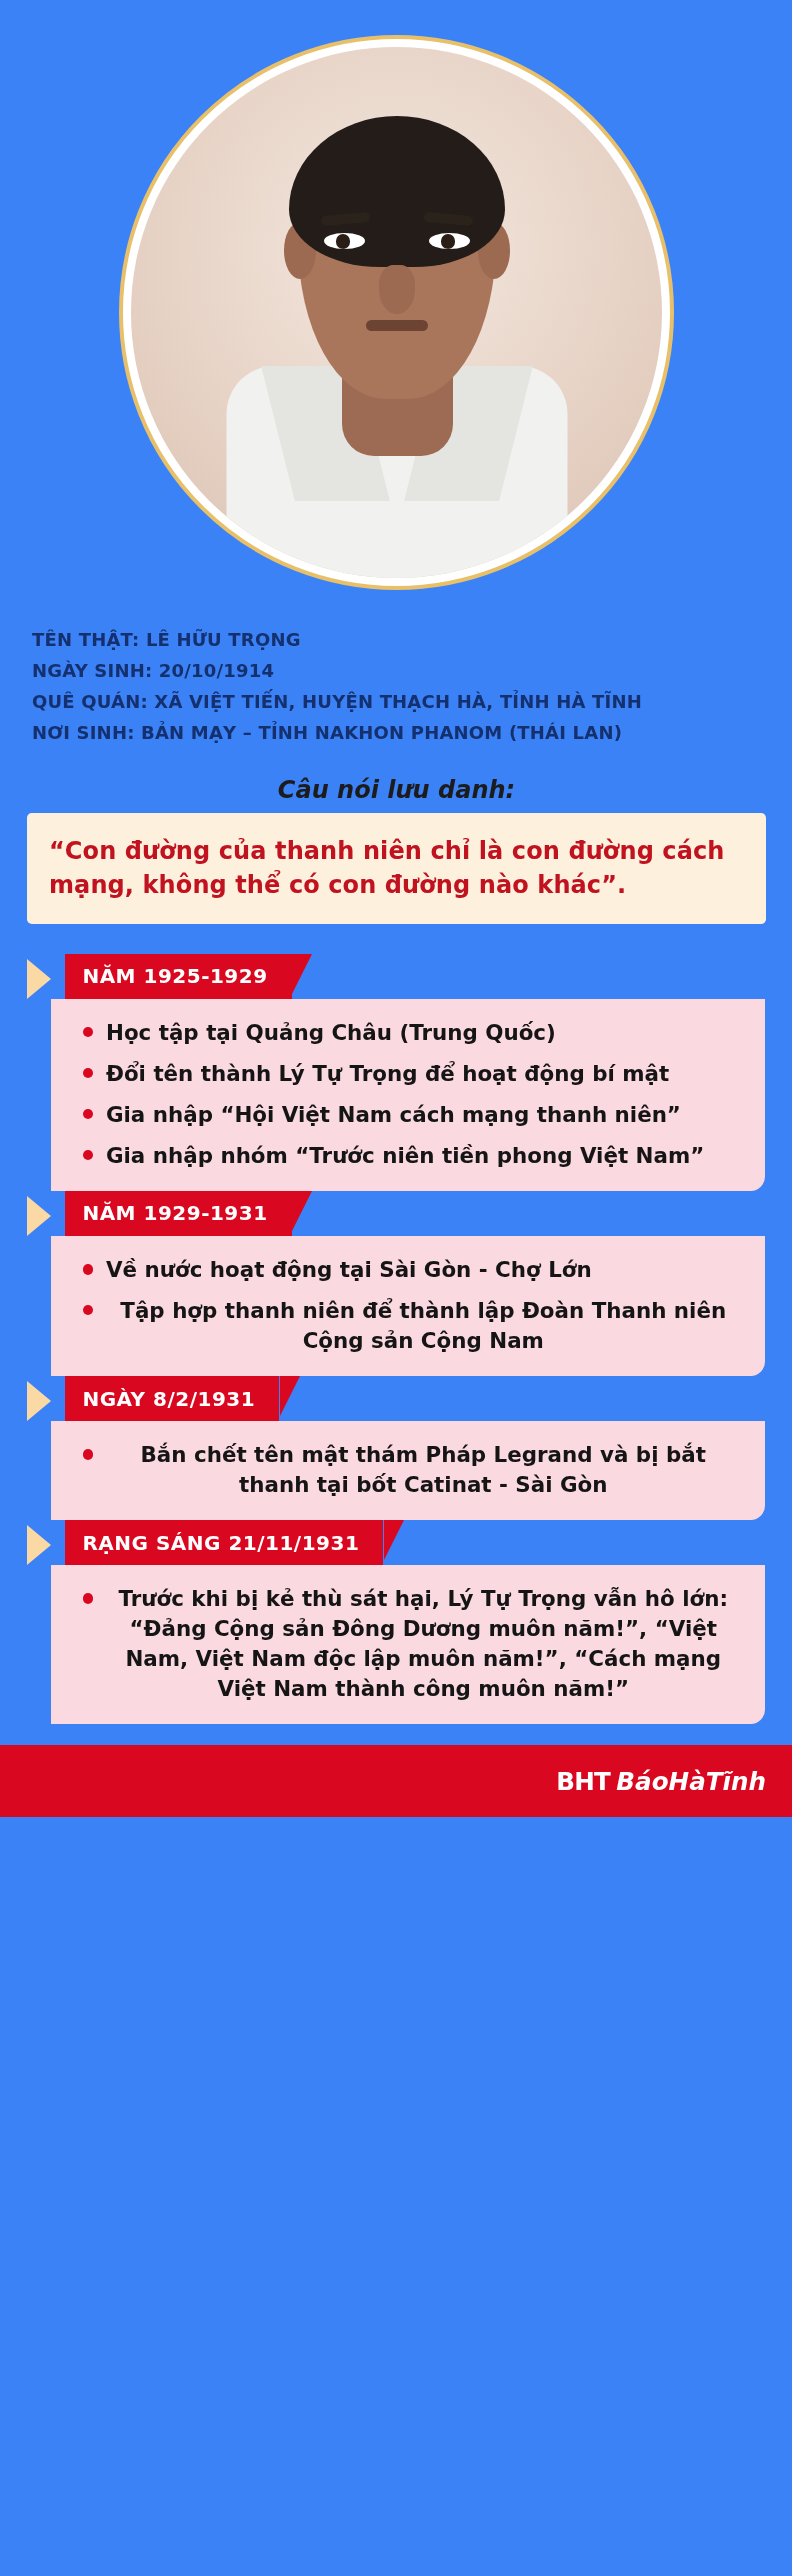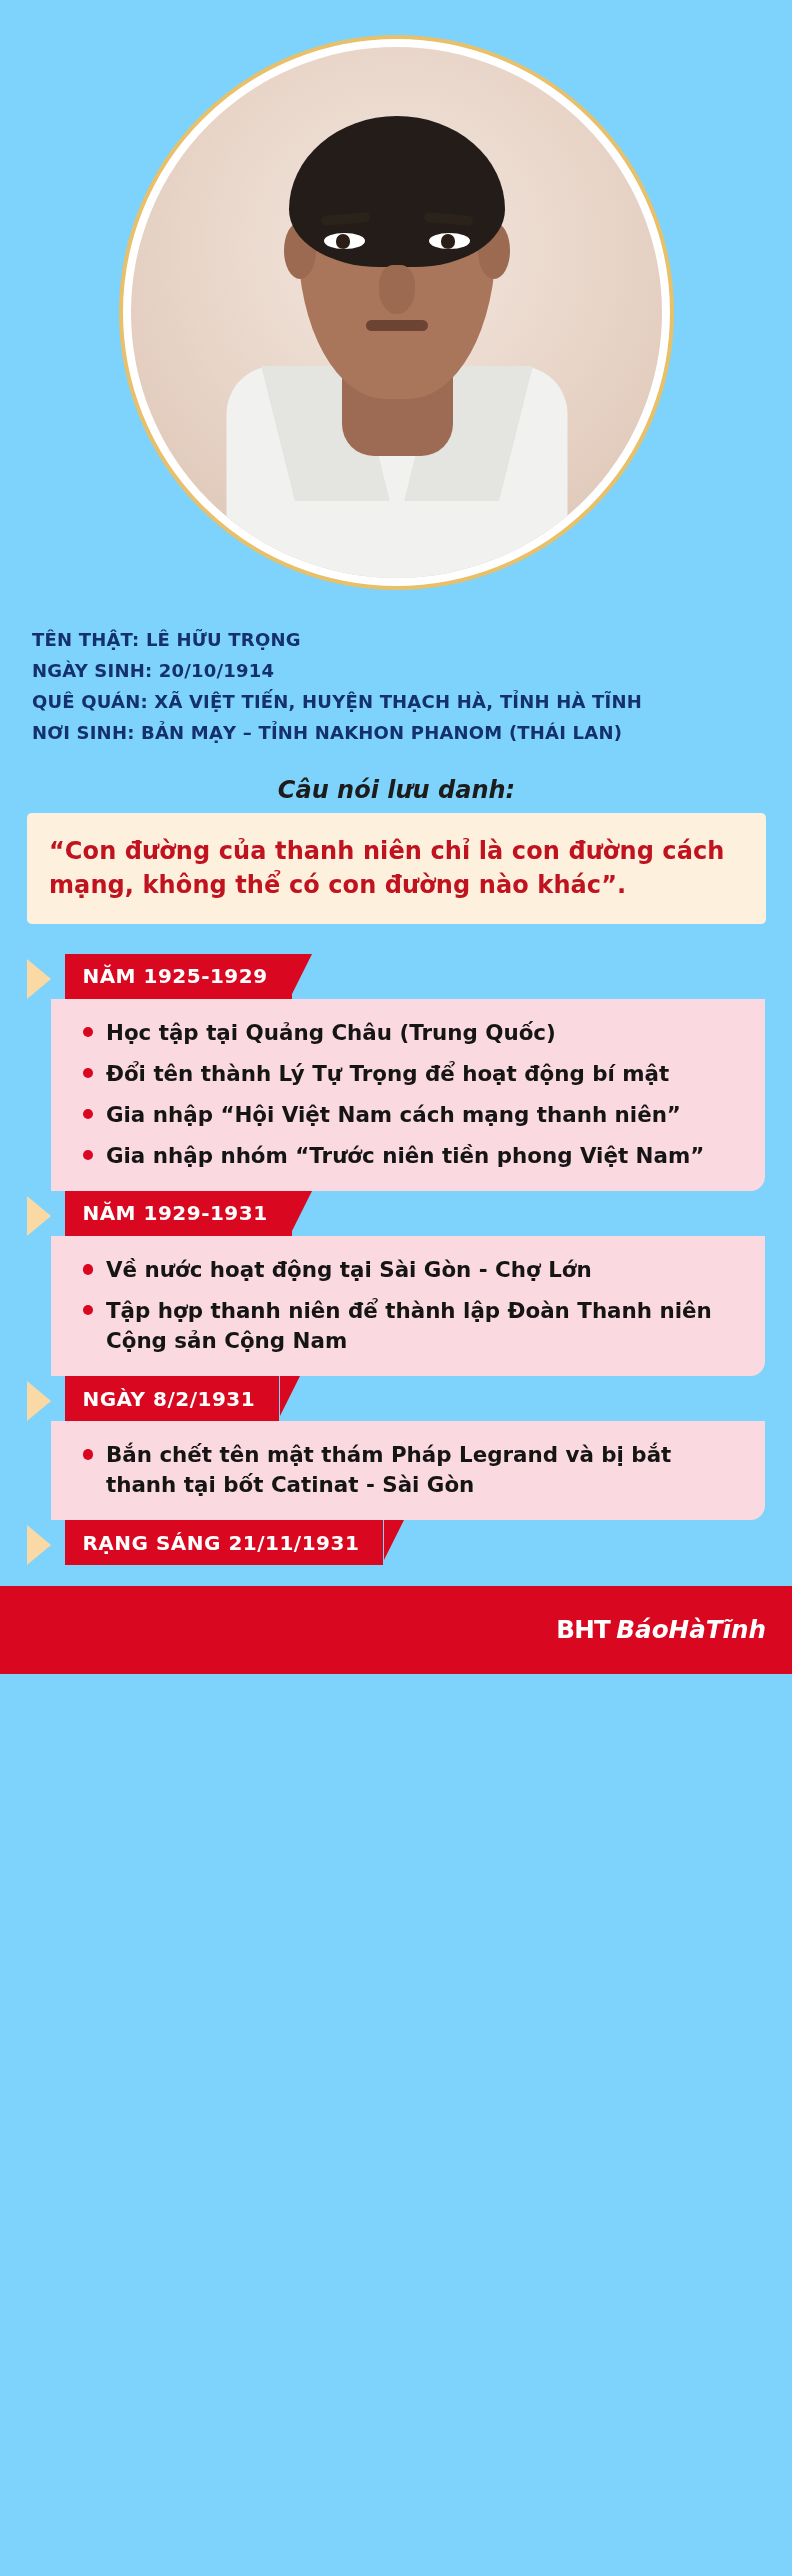--- a/index.html
+++ b/index.html
@@ -5,21 +5,21 @@
   * { box-sizing: border-box; margin: 0; padding: 0; }
   body {
     width: 793px;
     background: #ffffff;
     font-family: "DejaVu Sans", "Liberation Sans", sans-serif;
     -webkit-font-smoothing: antialiased;
   }
   .page {
     width: 793px;
     min-height: 2576px;
-    background: #7dd3fc;
+    background: #3b82f6;
     position: relative;
     padding: 0 0 0 0;
     overflow: hidden;
   }
 
   
   .portrait-wrap {
     width: 793px;
     padding-top: 35px;
     display: flex;
@@ -213,40 +213,41 @@
   .tl-body {
     margin: 0 28.5px 0 24px;
     background: #fbd9e0;
     border-radius: 0 0 14.3px 0;
     padding: 19px 24px 20.6px 32px;
   }
   .tl-li {
     display: flex;
     align-items: flex-start;
     margin-bottom: 11px;
+    text-align: center;
   }
   .tl-li:last-child { margin-bottom: 0; }
   .tl-dot {
     flex: 0 0 auto;
     width: 10.3px; height: 10.3px;
     border-radius: 50%;
     background: #d9071f;
     margin: 9.5px 12.7px 0 0;
   }
   .tl-txt {
     color: #151515;
     font-weight: 700;
     font-size: 21.4px;
     line-height: 1.4;
   }
 
   
   .footer {
     margin-top: 20.6px;
-    height: 88px;
+    height: 72px;
     background: #d9071f;
     display: flex;
     align-items: center;
     justify-content: flex-end;
     padding-right: 27px;
   }
   .logo { display: flex; align-items: center; }
   .logo-mark {
     color: #ffffff;
     font-weight: 800;
@@ -347,20 +348,26 @@
           <span class="tl-dot"></span>
           <span class="tl-txt">Bắn chết tên mật thám Pháp Legrand và bị bắt thanh tại bốt Catinat - Sài Gòn</span>
         </div>
       </div>
     </div>
 
 
     <div class="tl-item">
       <div class="tl-arrow"></div>
       <div class="tl-head">RẠNG SÁNG 21/11/1931</div>
+      <div class="tl-body">
+        <div class="tl-li">
+          <span class="tl-dot"></span>
+          <span class="tl-txt">Trước khi bị kẻ thù sát hại, Lý Tự Trọng vẫn hô lớn: “Đảng Cộng sản Đông Dương muôn năm!”, “Việt Nam, Việt Nam độc lập muôn năm!”, “Cách mạng Việt Nam thành công muôn năm!”</span>
+        </div>
+      </div>
     </div>
 
   </div>
 
   <div class="footer">
     <div class="logo">
       <span class="logo-mark">BHT</span>
       <span class="logo-text">BáoHàTĩnh</span>
     </div>
   </div>

